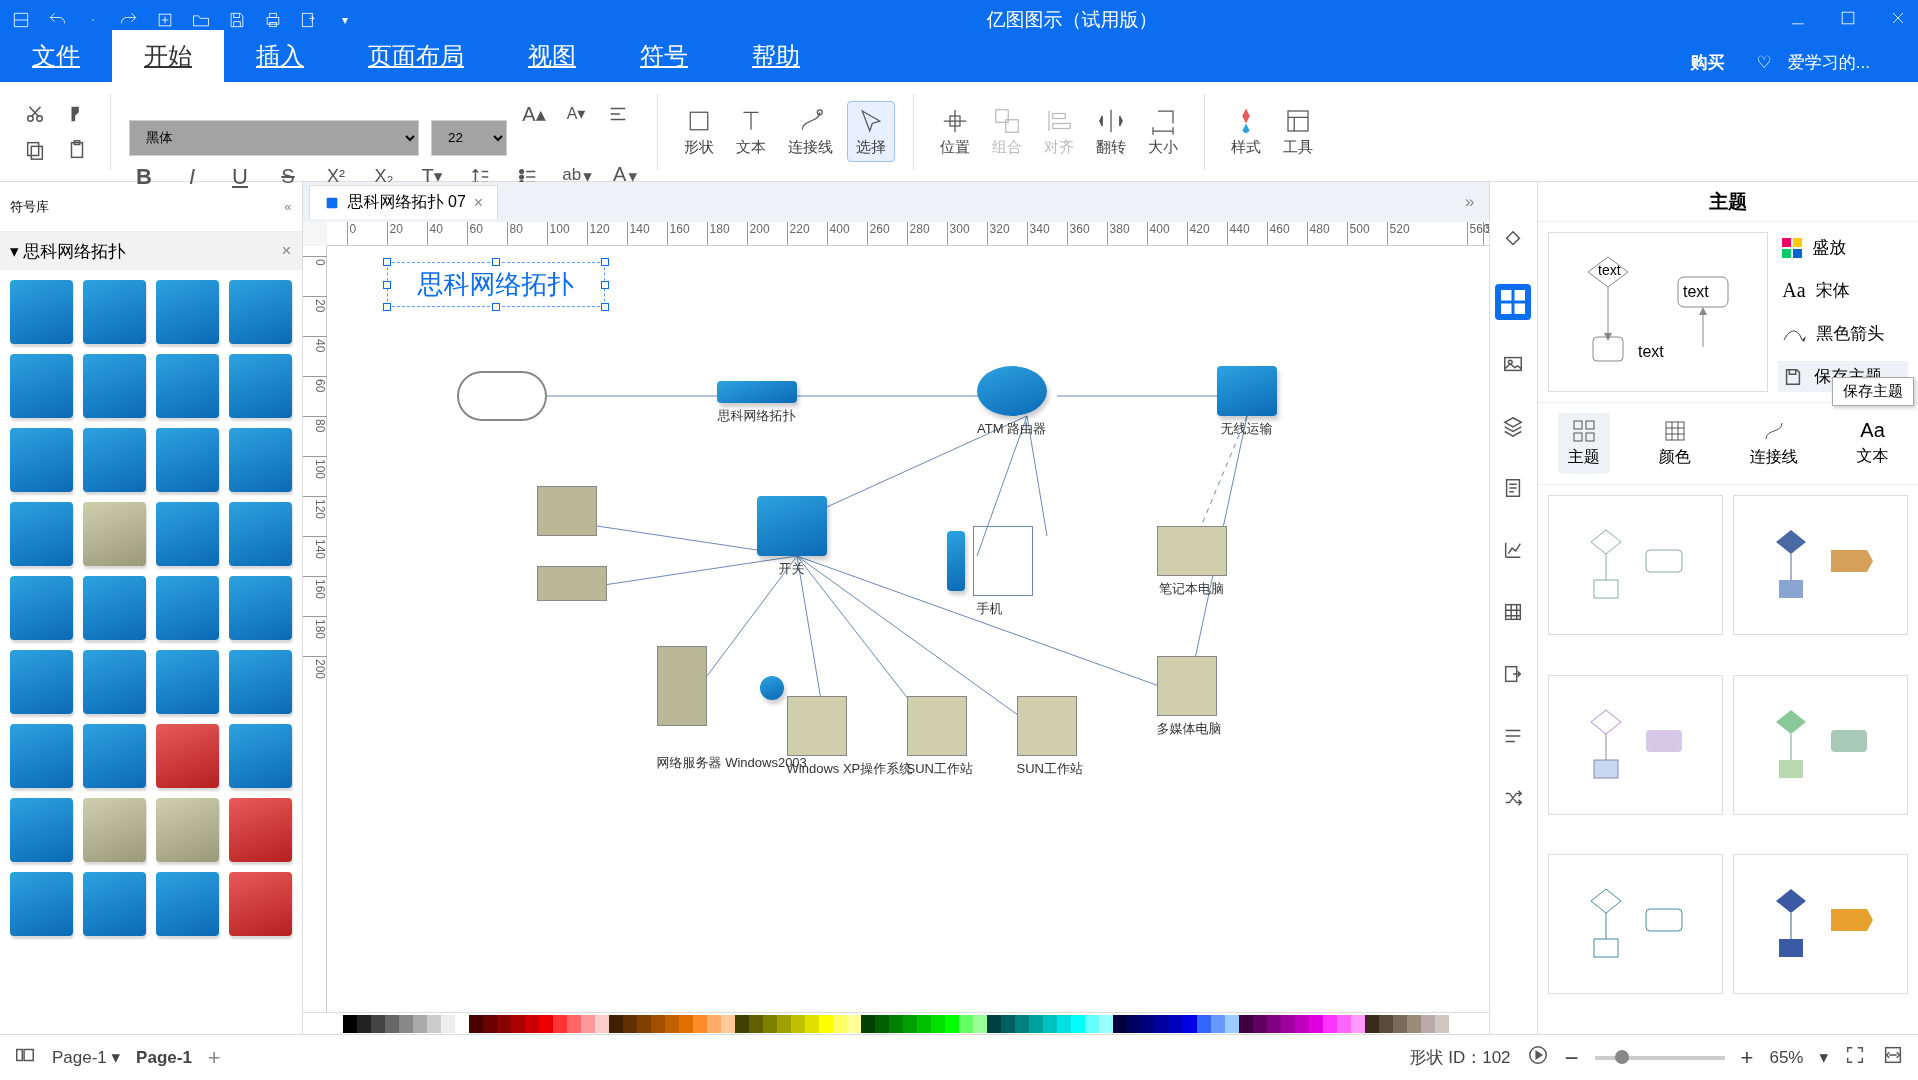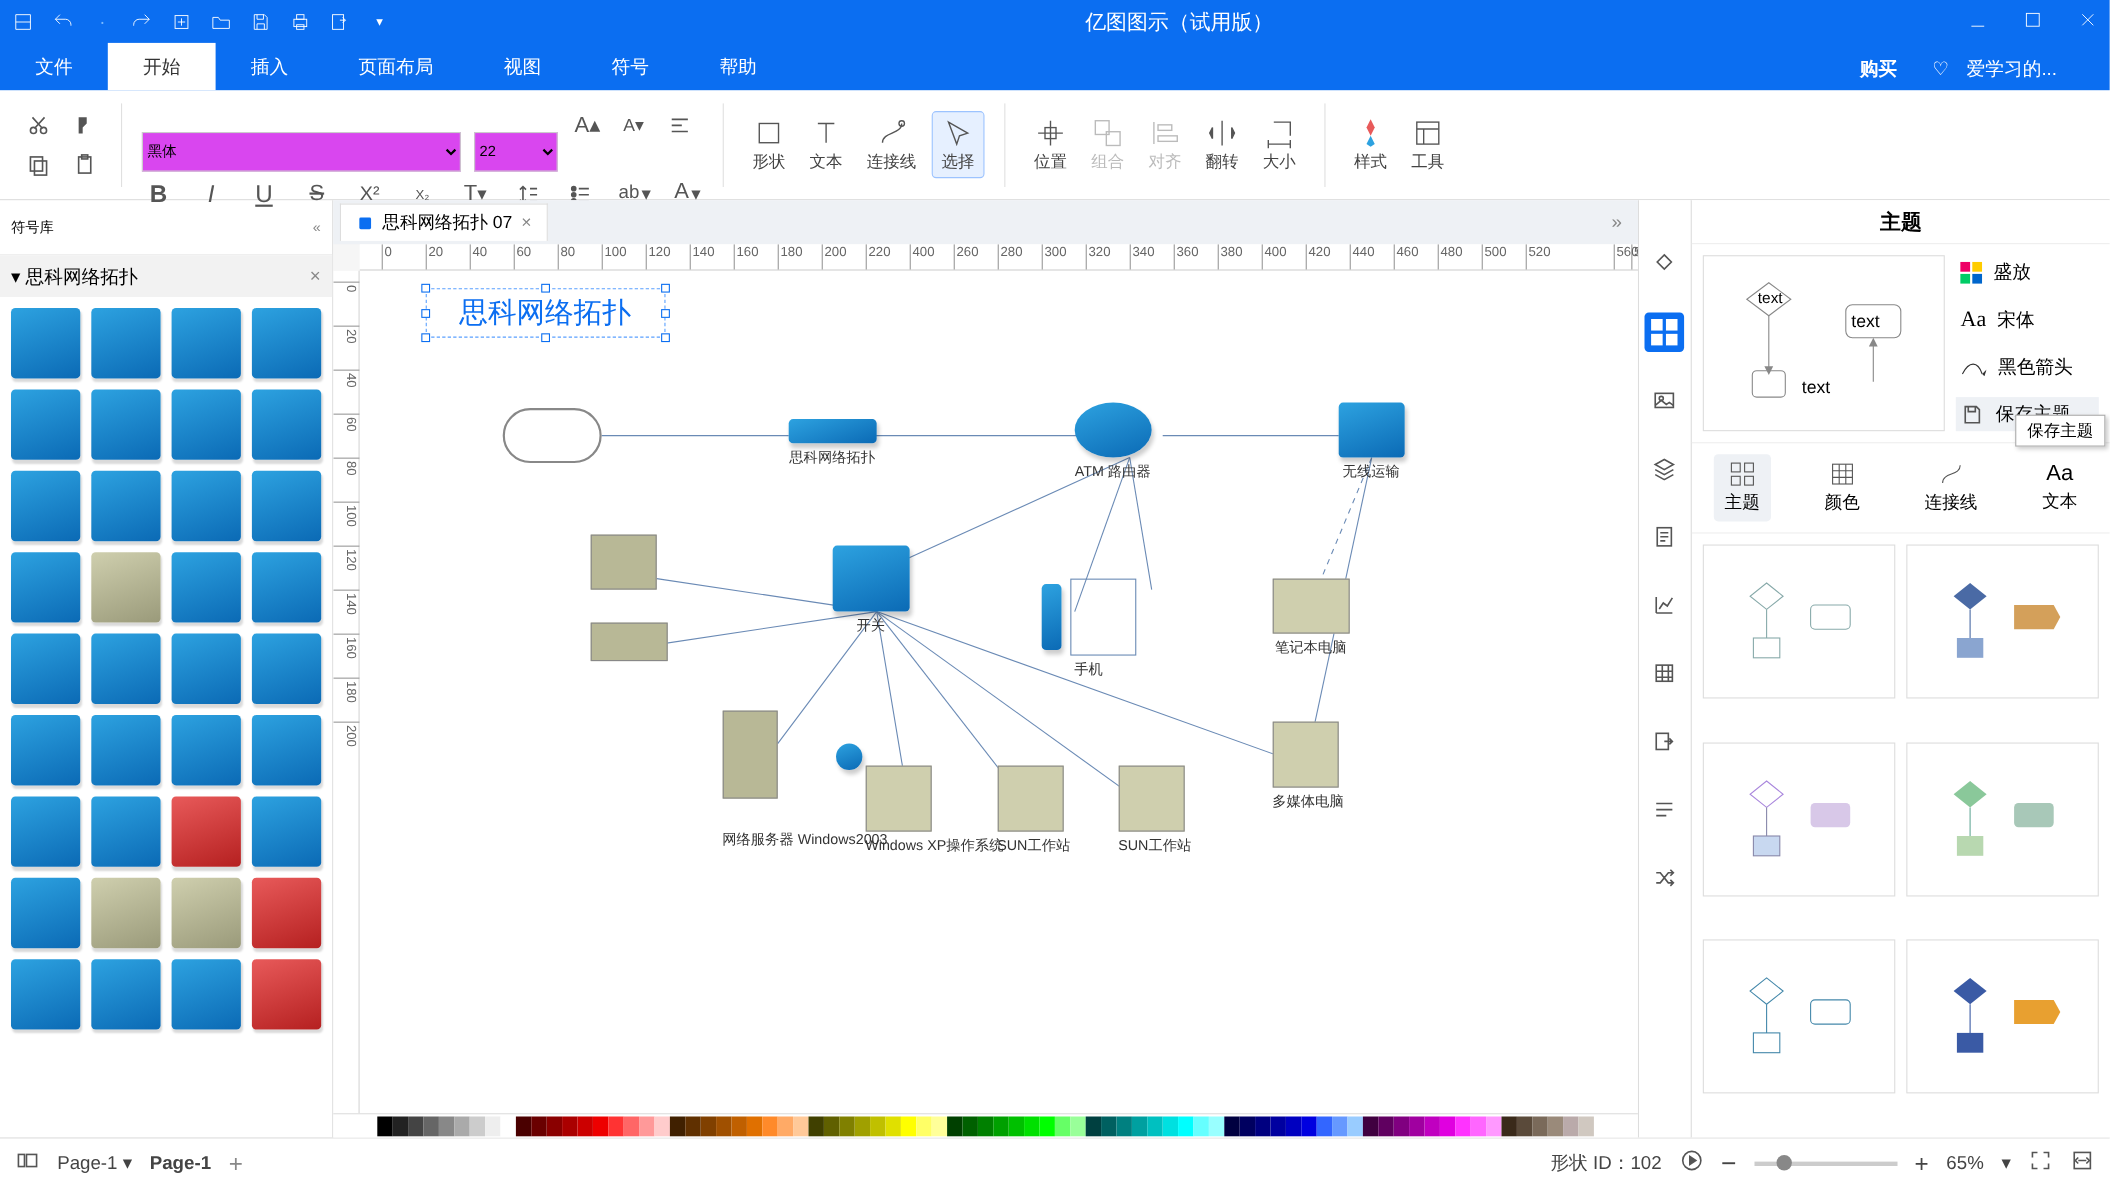--- a/index.html
+++ b/index.html
@@ -4,36 +4,36 @@
 <style>
 * { margin:0; padding:0; box-sizing:border-box; font-family:"Microsoft YaHei",Arial,sans-serif; }
 body { width:1918px; height:1080px; overflow:hidden; background:#fff; font-size:17px; }
 .titlebar { height:40px; background:#0b6ef1; color:#fff; display:flex; align-items:center; padding:0 10px; }
 .titlebar .qat { display:flex; gap:14px; align-items:center; }
 .titlebar .qat span { width:22px; height:22px; display:flex; align-items:center; justify-content:center; cursor:pointer; }
 .titlebar .title { flex:1; text-align:center; font-size:19px; }
 .titlebar .win { display:flex; gap:30px; align-items:center; }
 .titlebar svg { width:20px; height:20px; fill:#fff; stroke:#fff; }
 .menubar { height:42px; background:#0b6ef1; display:flex; align-items:flex-end; color:#fff; }
-.menubar .tab { padding:10px 32px; cursor:pointer; font-size:17px; }
+.menubar .tab { padding:10px 32px; cursor:pointer; font-size:24px;text-decoration:underline; }
 .menubar .tab.active { background:#fff; color:#333; }
 .menubar .spacer { flex:1; }
 .menubar .rightmenu { display:flex; gap:16px; align-items:center; padding:0 16px 8px 0; }
 .menubar .rightmenu span { cursor:pointer; }
 .ribbon { height:100px; border-bottom:1px solid #ddd; display:flex; align-items:center; padding:6px 10px; gap:8px; }
 .rgroup { display:flex; flex-direction:column; gap:6px; padding:0 10px; height:86px; justify-content:center; }
 .rgroup.row { flex-direction:row; align-items:center; }
 .rgroup .r1,.rgroup .r2 { display:flex; gap:12px; align-items:center; }
 .sep { width:1px; height:76px; background:#e0e0e0; }
 .rbtn { width:30px; height:30px; display:flex; align-items:center; justify-content:center; cursor:pointer; color:#555; }
 .rbig { display:flex; flex-direction:column; align-items:center; gap:2px; cursor:pointer; padding:4px 8px; font-size:15px; color:#444;}
 .rbig.active { background:#e6f0ff; border:1px solid #9cc3ff; border-radius:4px; }
 .rbig.disabled { color:#bbb; }
 .rbig svg { width:30px; height:30px; }
-.sel { height:36px; border:1px solid #ccc; padding:0 0; background:#d946ef;margin-top:48px; }
+.sel { height:36px; border:1px solid #ccc; padding:0 12px; background:#a3a3a3;margin-top:48px; }
 .sel.font { width:290px; }
 .sel.size { width:76px; }
 .workarea { display:flex; height:calc(1080px - 40px - 42px - 100px - 46px); }
 .leftpanel { width:310px; border-right:1px solid #ddd; display:flex; flex-direction:column; }
 .lp-head { height:50px; display:flex; align-items:center; justify-content:space-between; padding:0 10px; border-bottom:1px solid #eee; font-size:13px;}
 .lp-search { height:50px; display:flex; align-items:center; padding:0 10px; gap:8px; border-bottom:1px solid #eee; }
 .lp-search input { flex:1; height:32px; border:1px solid #ccc; padding:0 8px; }
 .lp-cat { height:38px; background:#f2f2f2; display:flex; align-items:center; justify-content:space-between; padding:0 10px; font-size:17px; cursor:pointer;}
 .lp-grid { flex:1; overflow:hidden; display:grid; grid-template-columns:repeat(4,1fr); grid-auto-rows:72px; gap:2px; padding:6px; }
 .lp-grid .shp { background:linear-gradient(160deg,#2da2e0,#0b6ab5); border-radius:4px; cursor:grab; box-shadow:1px 3px 2px rgba(0,0,0,.15); margin:4px; }
@@ -223,21 +223,21 @@
             <path d="M4 6h16M4 12h10M4 18h16"></path>
           </svg>
         </div>
     </div>
     <div class="r2" style="gap:18px">
       <div class="rbtn" style="font-weight:bold;font-size:22px">B</div>
       <div class="rbtn" style="font-style:italic;font-size:22px">I</div>
       <div class="rbtn" style="text-decoration:underline;font-size:22px">U</div>
       <div class="rbtn" style="text-decoration:line-through;font-size:20px">S</div>
       <div class="rbtn" style="font-size:18px">X²</div>
-      <div class="rbtn" style="font-size:12px">X₂</div>
+      <div class="rbtn" style="font-size:18px">X₂</div>
       <div class="rbtn"><u style="font-size:20px">T</u>▾</div>
       <div class="rbtn">
           <svg class="ic" viewBox="0 0 24 24">
             <path d="M7 4v16M4 7l3-3 3 3M4 17l3 3 3-3M14 6h7M14 12h7M14 18h7"></path>
           </svg>
         </div>
       <div class="rbtn">
           <svg class="ic" viewBox="0 0 24 24">
             <circle cx="5" cy="6" r="2" fill="#555"></circle>
             <circle cx="5" cy="12" r="2" fill="#555"></circle>

